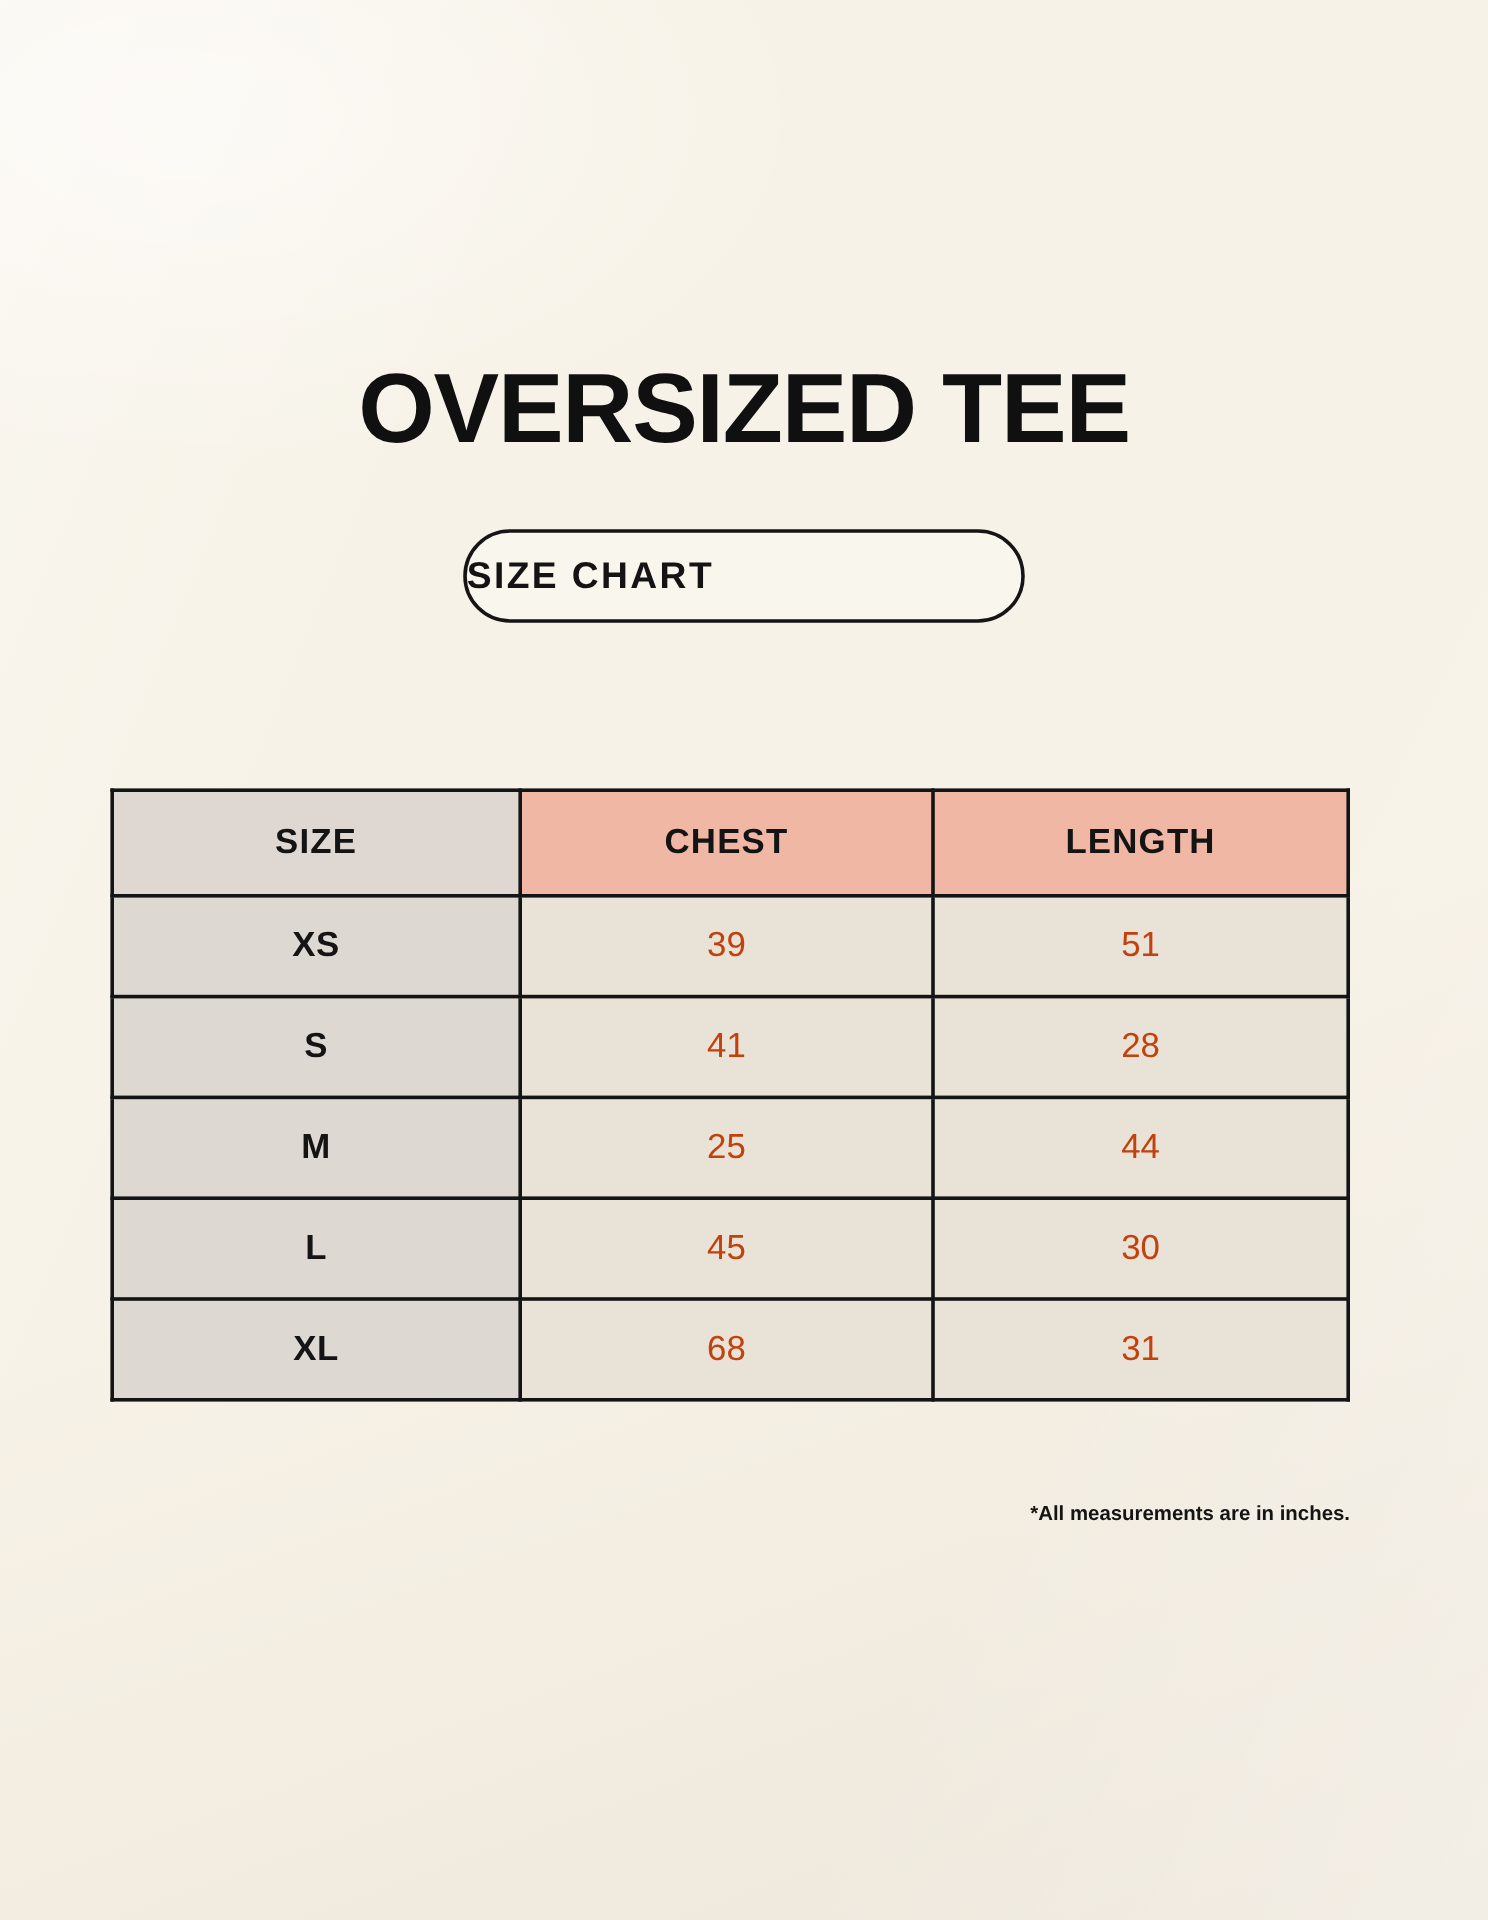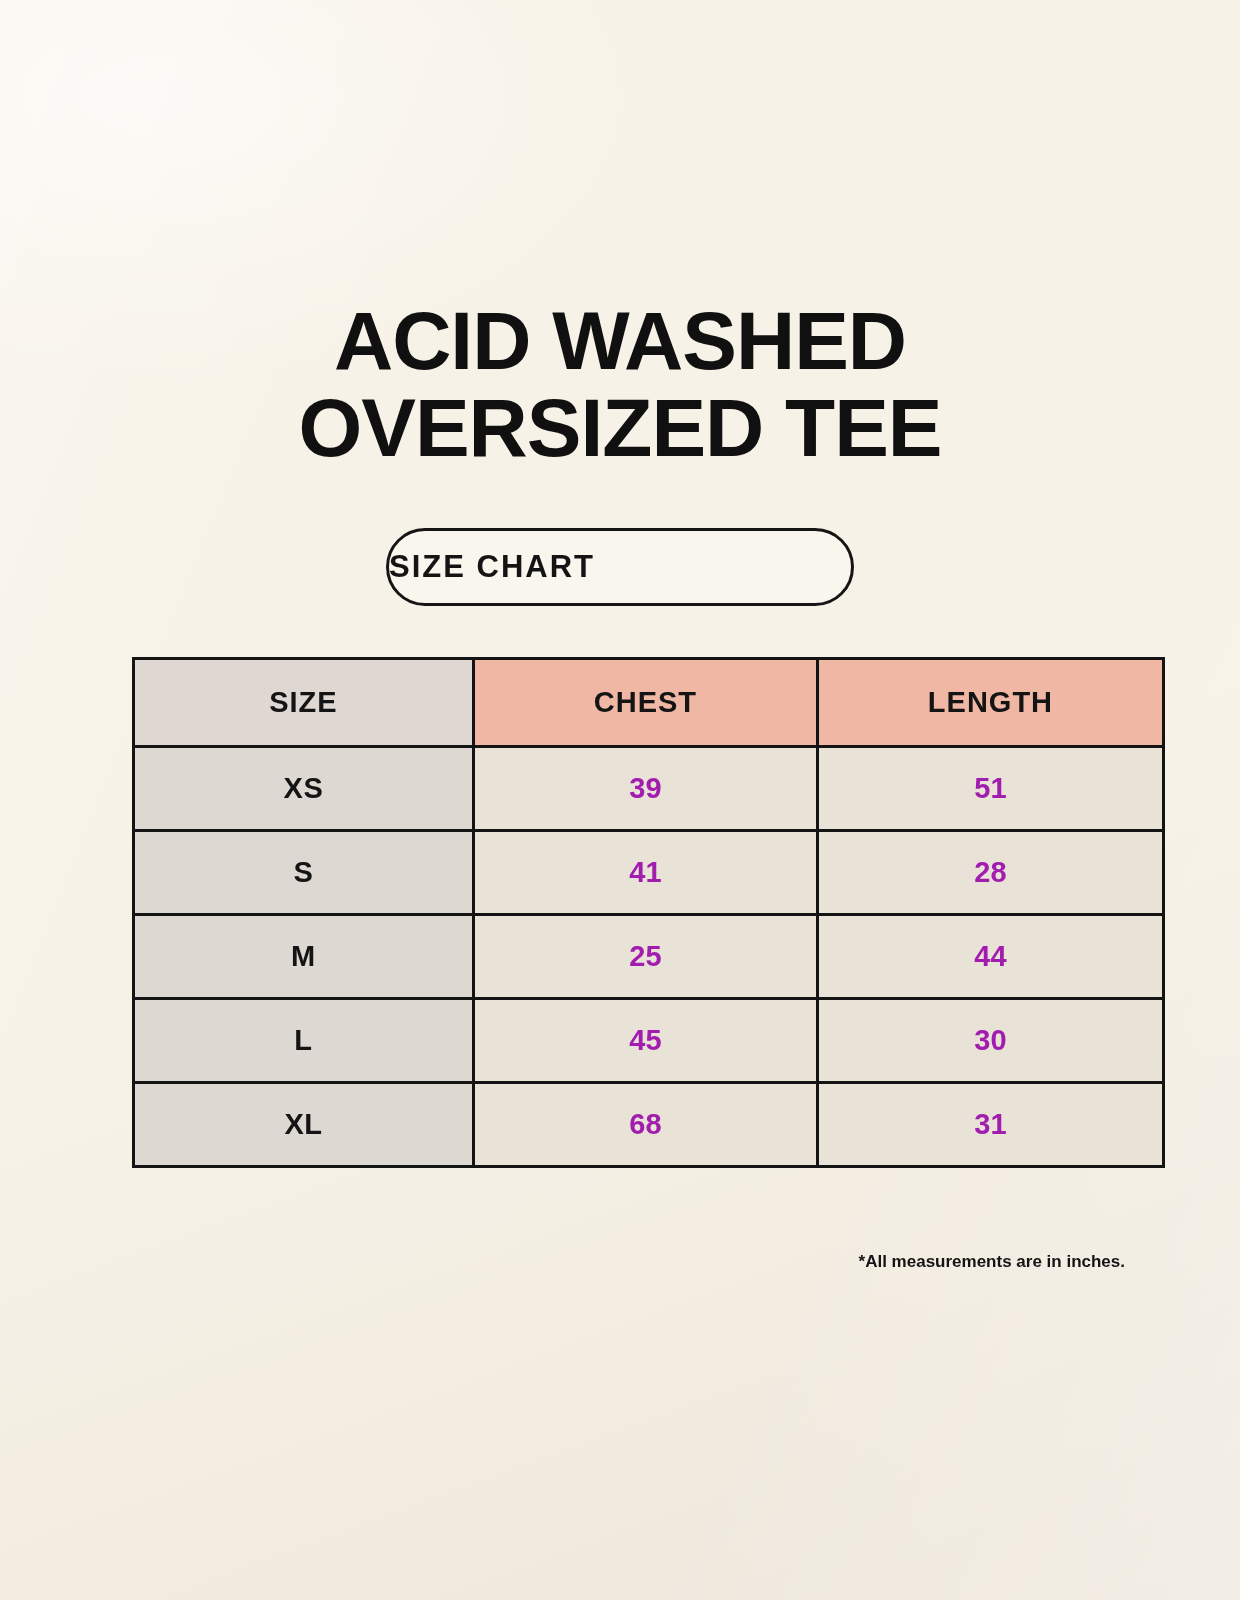--- a/index.html
+++ b/index.html
@@ -52,21 +52,20 @@
     color:#141414;
     text-align:left;
     line-height:72px;
     cursor:pointer;
   }
   .table-wrap{
     position:absolute;
     left:92px;
     top:657px;
     width:1033px;
-    margin-left:40px;
   }
   table{
     width:100%;
     border-collapse:collapse;
     table-layout:fixed;
   }
   col.c-size{width:33%;}
   col.c-chest{width:33.4%;}
   col.c-length{width:33.6%;}
   th,td{
@@ -80,22 +79,22 @@
     height:88px;
     font-weight:700;
     letter-spacing:1px;
     background:var(--header-size-bg);
   }
   thead th.measure{
     background:var(--header-measure-bg);
   }
   tbody td{
     background:var(--cell-bg);
-    font-weight:700;
-    color:#a21caf;
+    font-weight:400;
+    color:#c2410c;
   }
   tbody td.size-cell{
     background:var(--size-col-bg);
     font-weight:700;
     color:#141414;
     letter-spacing:0.5px;
   }
   .footnote{
     position:absolute;
     left:92px;
@@ -106,21 +105,20 @@
     font-weight:700;
     color:#141414;
   }
 </style>
 </head>
 <body>
 
 <div class="page">
 
   <div class="title">
-    <div>ACID WASHED</div>
     <div>OVERSIZED TEE</div>
   </div>
 
   <button class="badge">SIZE CHART</button>
 
   <div class="table-wrap">
     <table>
       <colgroup>
         <col class="c-size">
           <col class="c-chest">

